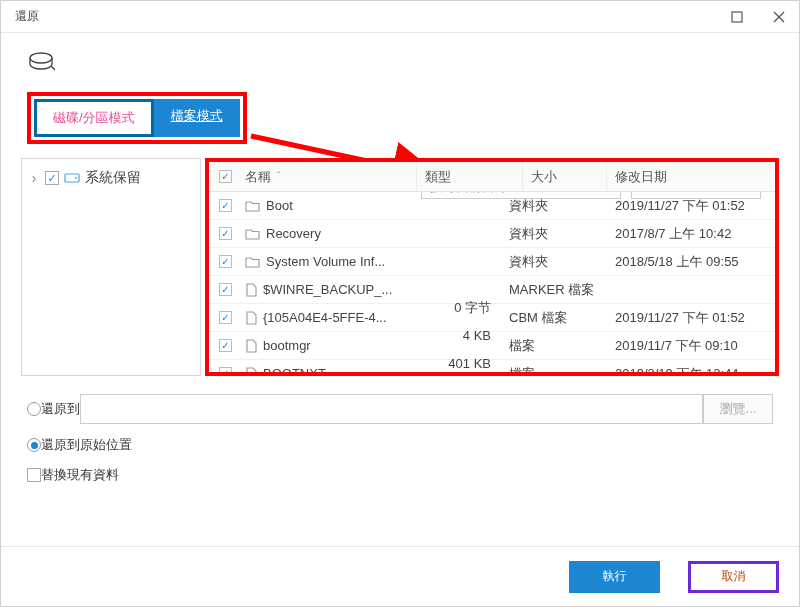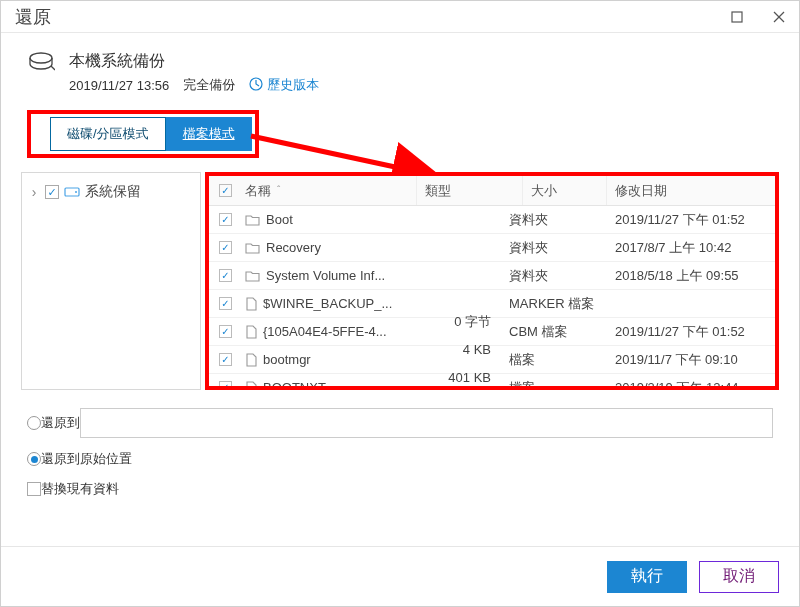--- a/index.html
+++ b/index.html
@@ -1,31 +1,31 @@
 <!DOCTYPE html>
 <html><head>
 <meta charset="utf-8">
 <style>
   * { box-sizing: border-box; margin: 0; padding: 0; }
   html, body { width: 800px; height: 607px; font-family: "Microsoft JhengHei", "Segoe UI", sans-serif; font-size: 13px; color: #333; background: #fff; overflow: hidden; }
   .window { width: 800px; height: 607px; border: 1px solid #d0d0d0; display: flex; flex-direction: column; background: #fff; position: relative; }
   .titlebar { height: 32px; display: flex; align-items: center; padding: 0 8px 0 14px; border-bottom: 1px solid #e8e8e8; }
-  .titlebar .title { flex: 1; font-size: 18px; color: #444; }
+  .titlebar .title { flex: 1; font-size: 12px; color: #444; }
   .winbtns { display: flex; gap: 18px; }
   .winbtn { width: 24px; height: 24px; display: flex; align-items: center; justify-content: center; cursor: pointer; }
   .winbtn svg { stroke: #555; stroke-width: 1.2; fill: none; }
   .header { padding: 18px 26px 16px 26px; display: flex; align-items: flex-start; gap: 14px; }
   .header .disk-icon svg { stroke: #444; fill: none; stroke-width: 1.3; }
   .header-text { display: flex; flex-direction: column; gap: 4px; }
   .header-title { font-size: 16px; color: #333; }
   .header-sub { display: flex; align-items: center; gap: 14px; font-size: 13px; color: #333; }
   .history-link { display: flex; align-items: center; gap: 4px; color: #1c86d2; cursor: pointer; }
   .tabs { display: flex; gap: 0; padding-left: 26px; margin-bottom: 14px; }
   .tab { padding: 7px 16px; font-size: 13px; cursor: pointer; }
-  .tab.inactive { color: #0c4a6e; border: 1px solid #0369a1; background: #fff; margin-left: 16px; }
+  .tab.inactive { color: #ec4899; border: 3px solid #0369a1; background: #fff; }
   .tab.active { color: #fff; background: #1c86d2; border: 1px solid #1c86d2; text-decoration: underline; }
   .tabs-redbox { border: 4px solid #ff0000; padding: 3px; display: inline-flex; }
   .arrow-svg { position: absolute; left: 248px; top: 123px; pointer-events: none; }
   .searchbar { position: absolute; left: 420px; top: 172px; display: flex; gap: 10px; }
   .search-input { width: 200px; height: 26px; border: 1px solid #ccc; padding: 0 8px; font-size: 13px; color: #aaa; }
   .search-type { width: 130px; height: 26px; border: 1px solid #ccc; padding: 0 8px; font-size: 13px; color: #666; display: flex; align-items: center; justify-content: space-between; }
   .body { display: flex; padding: 0 20px 0 20px; gap: 4px; height: 218px; }
   .tree { width: 180px; border: 1px solid #d8d8d8; padding-top: 6px; }
   .tree-item { display: flex; align-items: center; gap: 5px; padding: 4px 6px; font-size: 14px; color: #444; }
   .tree-item .chev { width: 12px; text-align: center; color: #888; }
@@ -51,23 +51,23 @@
   .chkbox { width: 13px; height: 13px; border: 1px solid #bbb; display: inline-flex; align-items: center; justify-content: center; font-size: 10px; color: #1c86d2; }
   .ficon { color: #888; display: inline-flex; }
   .options { padding: 18px 26px 10px 26px; display: flex; flex-direction: column; gap: 12px; }
   .opt-row { display: flex; align-items: center; }
   .radio { width: 14px; height: 14px; border: 1px solid #999; border-radius: 50%; display: inline-flex; align-items: center; justify-content: center; }
   .radio.selected::after { content: ""; width: 7px; height: 7px; background: #1c86d2; border-radius: 50%; }
   .path-input { flex: 1; height: 30px; border: 1px solid #ccc; padding: 0 8px; }
   .browse-btn { width: 70px; height: 30px; border: 1px solid #ccc; background: #fafafa; color: #aaa; display: flex; align-items: center; justify-content: center; cursor: default; }
   .square { width: 14px; height: 14px; border: 1px solid #aaa; }
   .footer { margin-top: auto; border-top: 1px solid #e6e6e6; height: 60px; display: flex; align-items: center; justify-content: flex-end; gap: 12px; padding: 0 20px; }
-  .btn { width: 80px; height: 32px; display: flex; align-items: center; justify-content: center; font-size: 16px; cursor: pointer; }
+  .btn { width: 91px; height: 32px; display: flex; align-items: center; justify-content: center; font-size: 12px; cursor: pointer; margin-left: 16px; }
   .btn.primary { background: #1c86d2; color: #fff; }
-  .btn.secondary { background: #fff; color: #701a75; border: 1px solid #6d28d9; }
+  .btn.secondary { background: #fff; color: #c2410c; border: 3px solid #6d28d9; }
 </style>
 </head>
 <body>
 
 <div class="window">
 
   <div class="titlebar">
     <div class="title">還原</div>
     <div class="winbtns">
       <div class="winbtn">
@@ -85,36 +85,20 @@
   </div>
 
   <div class="header">
     <span class="disk-icon">
       <svg width="28" height="22">
           <ellipse cx="14" cy="7" rx="11" ry="5"></ellipse>
           <path d="M3 7 v6 a11 5 0 0 0 22 0 v-6"></path>
           <line x1="24" y1="15" x2="28" y2="19"></line>
         </svg>
     </span>
-    <div class="header-text">
-      <div class="header-title">本機系統備份</div>
-      <div class="header-sub">
-        <span>2019/11/27 13:56</span>
-        <span>完全備份</span>
-        <span class="history-link">
-          <span>
-            <svg width="14" height="14" viewBox="0 0 14 14">
-                <circle cx="7" cy="7" r="6" fill="none" stroke="#1c86d2" stroke-width="1.2"></circle>
-                <path d="M7 3 v4 l3 2" fill="none" stroke="#1c86d2" stroke-width="1.2"></path>
-              </svg>
-          </span>
-          <span>歷史版本</span>
-        </span>
-      </div>
-    </div>
   </div>
 
   <div class="tabs">
     <div class="tabs-redbox">
       <div class="tab inactive">磁碟/分區模式</div>
       <div class="tab active">檔案模式</div>
     </div>
   </div>
 
   <svg class="arrow-svg" width="210" height="68">
@@ -276,20 +260,21 @@
           </div>
         </div>
     </div>
   </div>
 
   <div class="options">
     <div class="opt-row">
       <span class="radio"></span>
       <span>還原到</span>
       <input class="path-input" style="">
+      <div class="browse-btn">瀏覽...</div>
     </div>
     <div class="opt-row">
       <span class="radio selected"></span>
       <span>還原到原始位置</span>
     </div>
     <div class="opt-row">
       <span class="square"></span>
       <span>替換現有資料</span>
     </div>
   </div>

